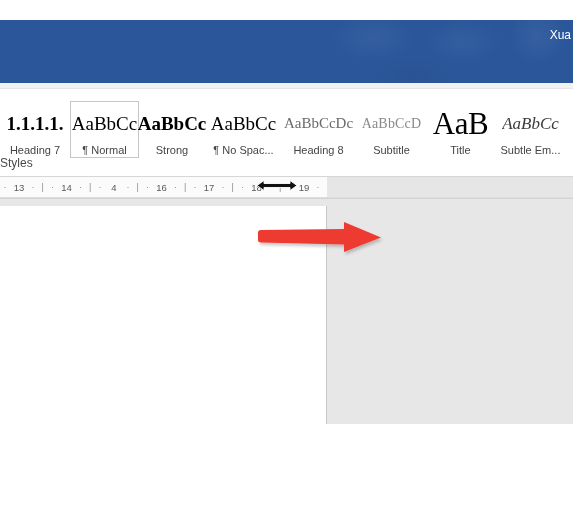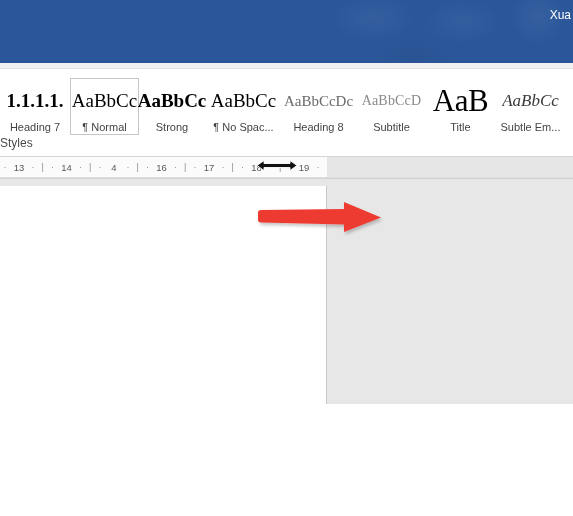--- a/index.html
+++ b/index.html
@@ -9,20 +9,21 @@
   }
   body {
     font-family: "Liberation Sans", sans-serif;
   }
   #app {
     position: relative;
     width: 573px;
     height: 404px;
     overflow: hidden;
     background: #d946ef;
+    margin-top: 20px;
   }
 
   
   .titlebar {
     position: absolute;
     left: 0; top: 0;
     width: 573px; height: 63px;
     background: #2b579a;
     overflow: hidden;
   }
@@ -54,24 +55,24 @@
   }
   .ribbon-topstrip {
     position: absolute;
     left: 0; top: 0;
     width: 573px; height: 5px;
     background: #f1f1f1;
     border-bottom: 1px solid #e4e4e4;
   }
   .gallery {
     position: absolute;
-    left: 0; top: 6px;
+    left: 0; top: 13px;
     width: 573px; height: 66px;
     display: flex;
-    align-items: flex-end;
+    align-items: center;
   }
   .style-item {
     position: relative;
     flex: 0 0 auto;
     display: flex;
     flex-direction: column;
     align-items: center;
     justify-content: flex-start;
     box-sizing: border-box;
     padding-top: 3px;

